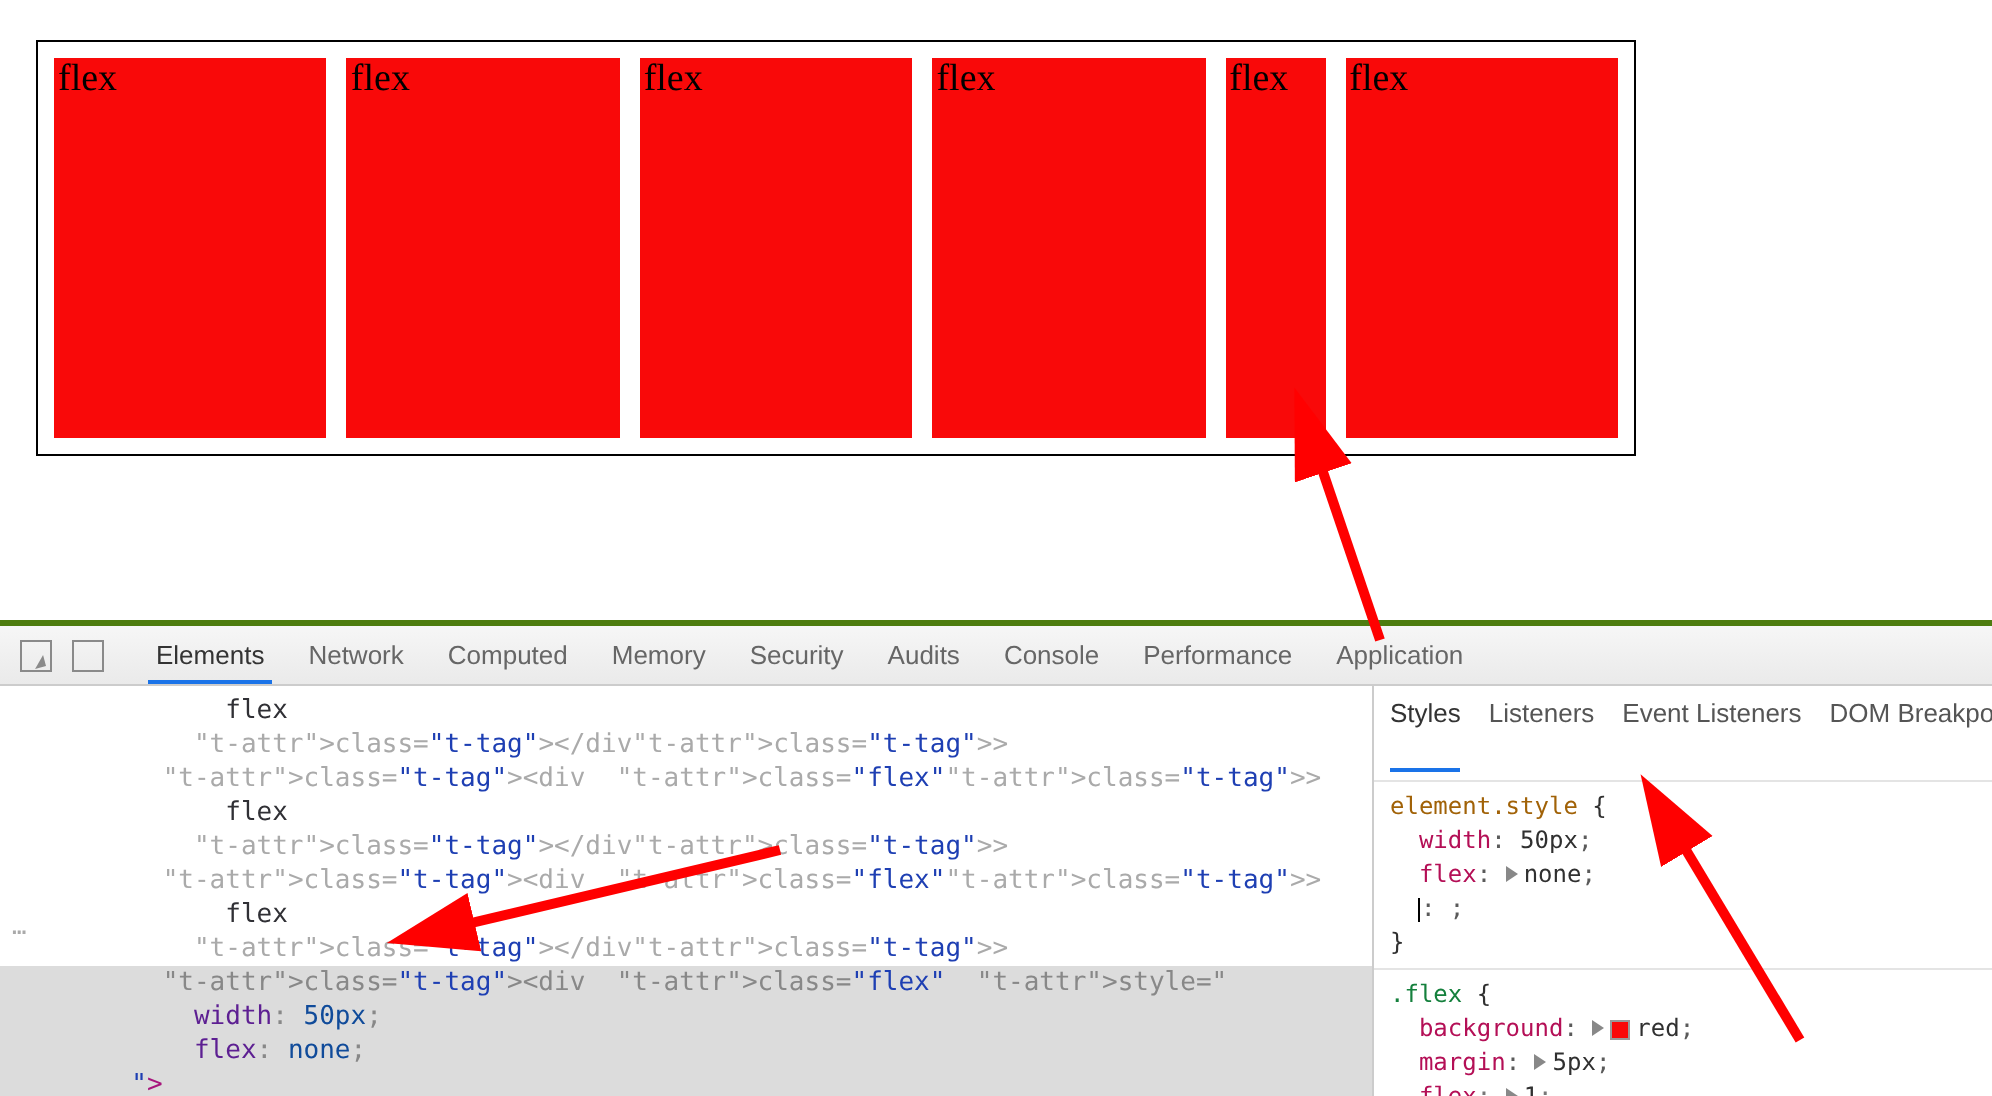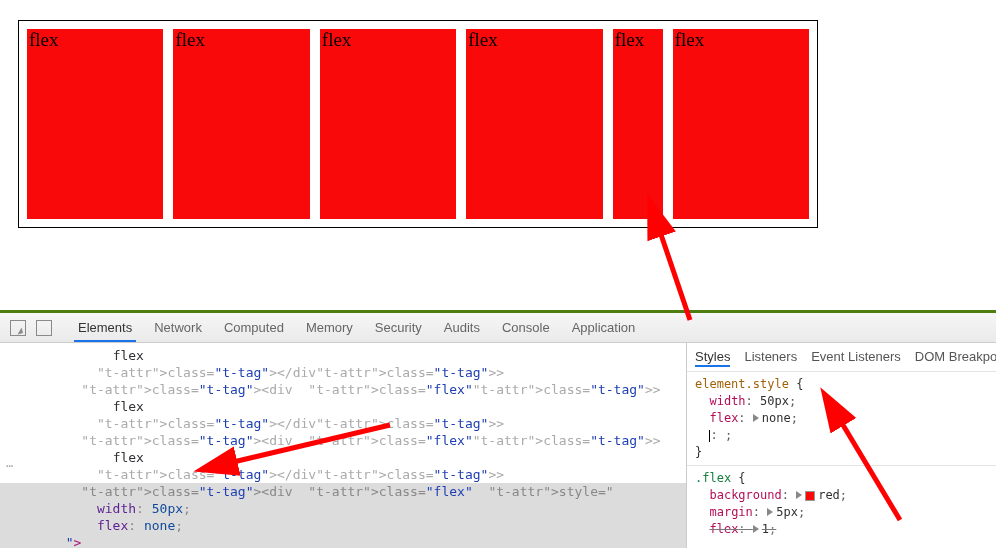--- a/index.html
+++ b/index.html
@@ -112,21 +112,21 @@
   .side-tabs {
     display: flex;
     gap: 14px;
     font-size: 13px;
     padding: 6px 8px 4px 8px;
     border-bottom: 1px solid #e4e4e4;
     white-space: nowrap;
     overflow: hidden;
     color: #555;
   }
-  .side-tab.active { color: #333; border-bottom: 2px solid #1a73e8; padding-bottom: 1px; }
+  .side-tab.active { color: #333; border-bottom: 2px solid #1a73e8; padding-bottom: 20px; }
   .filter-row {
     border-bottom: 1px solid #e4e4e4;
     padding: 2px 8px;
     font-size: 12px;
     color: #aaa;
     position: relative;
   }
   .filter-dots {
     position: absolute; right: 6px; top: 2px; color: #aaa; letter-spacing: -1px;
   }
@@ -183,20 +183,21 @@
     <span class="tool-icon inspect"></span>
     <span class="tool-icon device"></span>
     <div class="dt-tabs">
       <div class="dt-tab active">Elements</div>
       <div class="dt-tab">Network</div>
       <div class="dt-tab">Computed</div>
       <div class="dt-tab">Memory</div>
       <div class="dt-tab">Security</div>
       <div class="dt-tab">Audits</div>
       <div class="dt-tab">Console</div>
+      <div class="dt-tab">Performance</div>
       <div class="dt-tab">Application</div>
     </div>
   </div>
 
   <div class="dt-body">
     <div class="dt-left">
       <span class="ellips">…</span>
 
     <div class="line">        <span class="t-text">flex</span></div>
         <div class="line">      <span <span="" class="&lt;span">"t-attr"</span>&gt;class=<span class="t-str">"t-tag"</span>&gt;&lt;/div<span <span="" class="&lt;span">"t-attr"</span>&gt;class=<span class="t-str">"t-tag"</span>&gt;&gt;</div>

